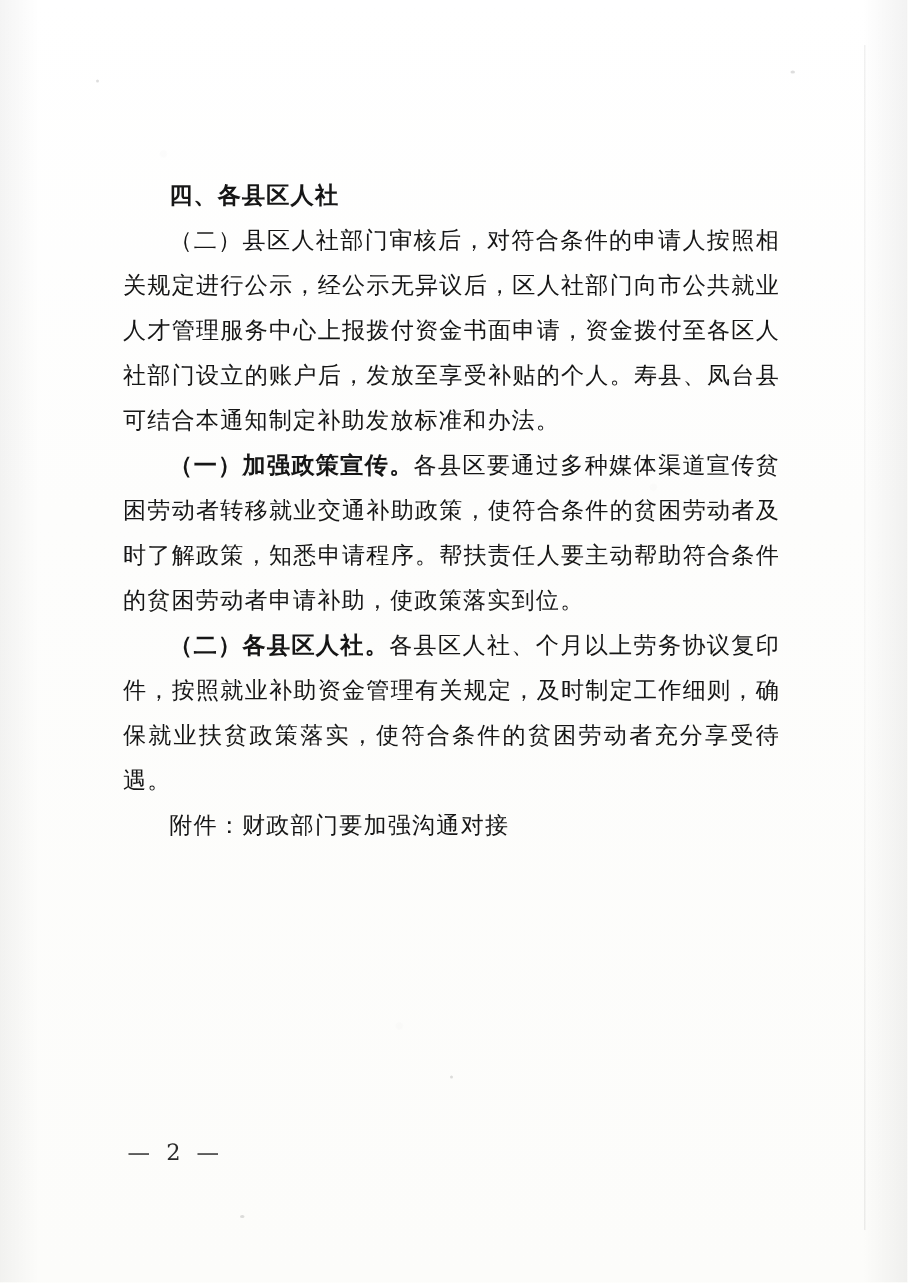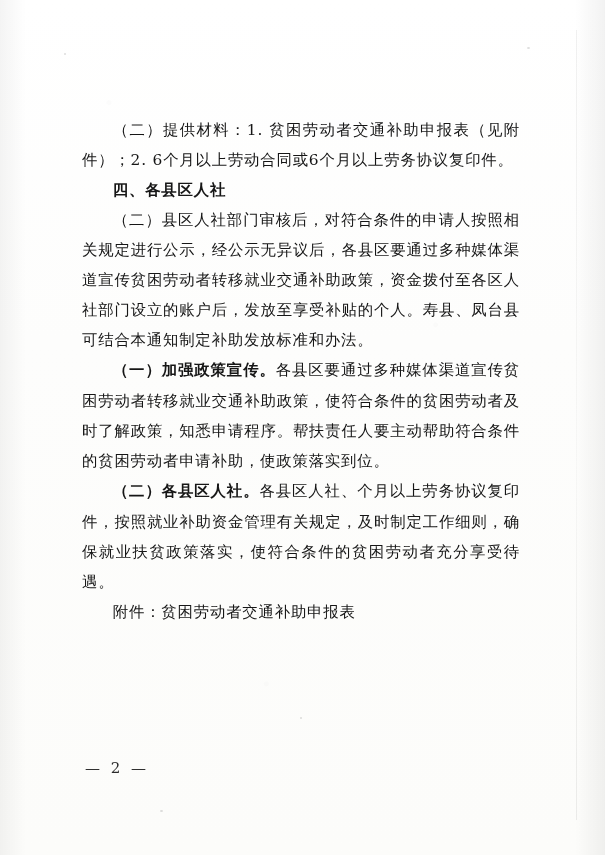--- a/index.html
+++ b/index.html
@@ -75,21 +75,20 @@
   }
   p.para.indent {
     text-indent: 2em;
   }
   .heading {
     font-weight: bold;
     letter-spacing: 1.2px;
   }
   .bold-run {
     font-weight: bold;
-    font-family: Liberation Mono, monospace;
   }
   .attachment {
     margin-top: 30px;
     text-indent: 2em;
     letter-spacing: 1.4px;
   }
   .page-number {
     position: absolute;
     left: 0;
     top: 644px;
@@ -109,30 +108,29 @@
 
   <div class="edge-line"></div>
 
   <div class="speck" style="left:64px; top:53px; width:2px; height:2px;"></div>
   <div class="speck" style="left:527px; top:47px; width:3px; height:2px;"></div>
   <div class="speck" style="left:160px; top:810px; width:3px; height:2px;"></div>
   <div class="speck" style="left:300px; top:717px; width:2px; height:2px;"></div>
 
   <div class="doc-body">
 
-    <p class="para indent">（二）提供材料：1. 贫困劳动者交通补助申报表（见附件）；2. 6个月以上劳动合同或6个月以上劳务协议复印件。</p>
 
     <p class="para indent heading">四、各县区人社</p>
 
 
-    <p class="para indent">（二）县区人社部门审核后，对符合条件的申请人按照相关规定进行公示，经公示无异议后，各县区要通过多种媒体渠道宣传贫困劳动者转移就业交通补助政策，资金拨付至各区人社部门设立的账户后，发放至享受补贴的个人。寿县、凤台县可结合本通知制定补助发放标准和办法。</p>
+    <p class="para indent">（二）县区人社部门审核后，对符合条件的申请人按照相关规定进行公示，经公示无异议后，区人社部门向市公共就业人才管理服务中心上报拨付资金书面申请，资金拨付至各区人社部门设立的账户后，发放至享受补贴的个人。寿县、凤台县可结合本通知制定补助发放标准和办法。</p>
 
 
     <p class="para indent"><span class="bold-run">（一）加强政策宣传。</span><span>各县区要通过多种媒体渠道宣传贫困劳动者转移就业交通补助政策，使符合条件的贫困劳动者及时了解政策，知悉申请程序。帮扶责任人要主动帮助符合条件的贫困劳动者申请补助，使政策落实到位。</span></p>
 
     <p class="para indent"><span class="bold-run">（二）各县区人社。</span><span>各县区人社、个月以上劳务协议复印件，按照就业补助资金管理有关规定，及时制定工作细则，确保就业扶贫政策落实，使符合条件的贫困劳动者充分享受待遇。</span></p>
 
-    <p class="para attachment">附件：贫困劳动者交通补助申报表</p>
+    <p class="para attachment">附件：财政部门要加强沟通对接</p>
 
     <div class="page-number">— 2 —</div>
 
   </div>
 </div>
 
 </body></html>

